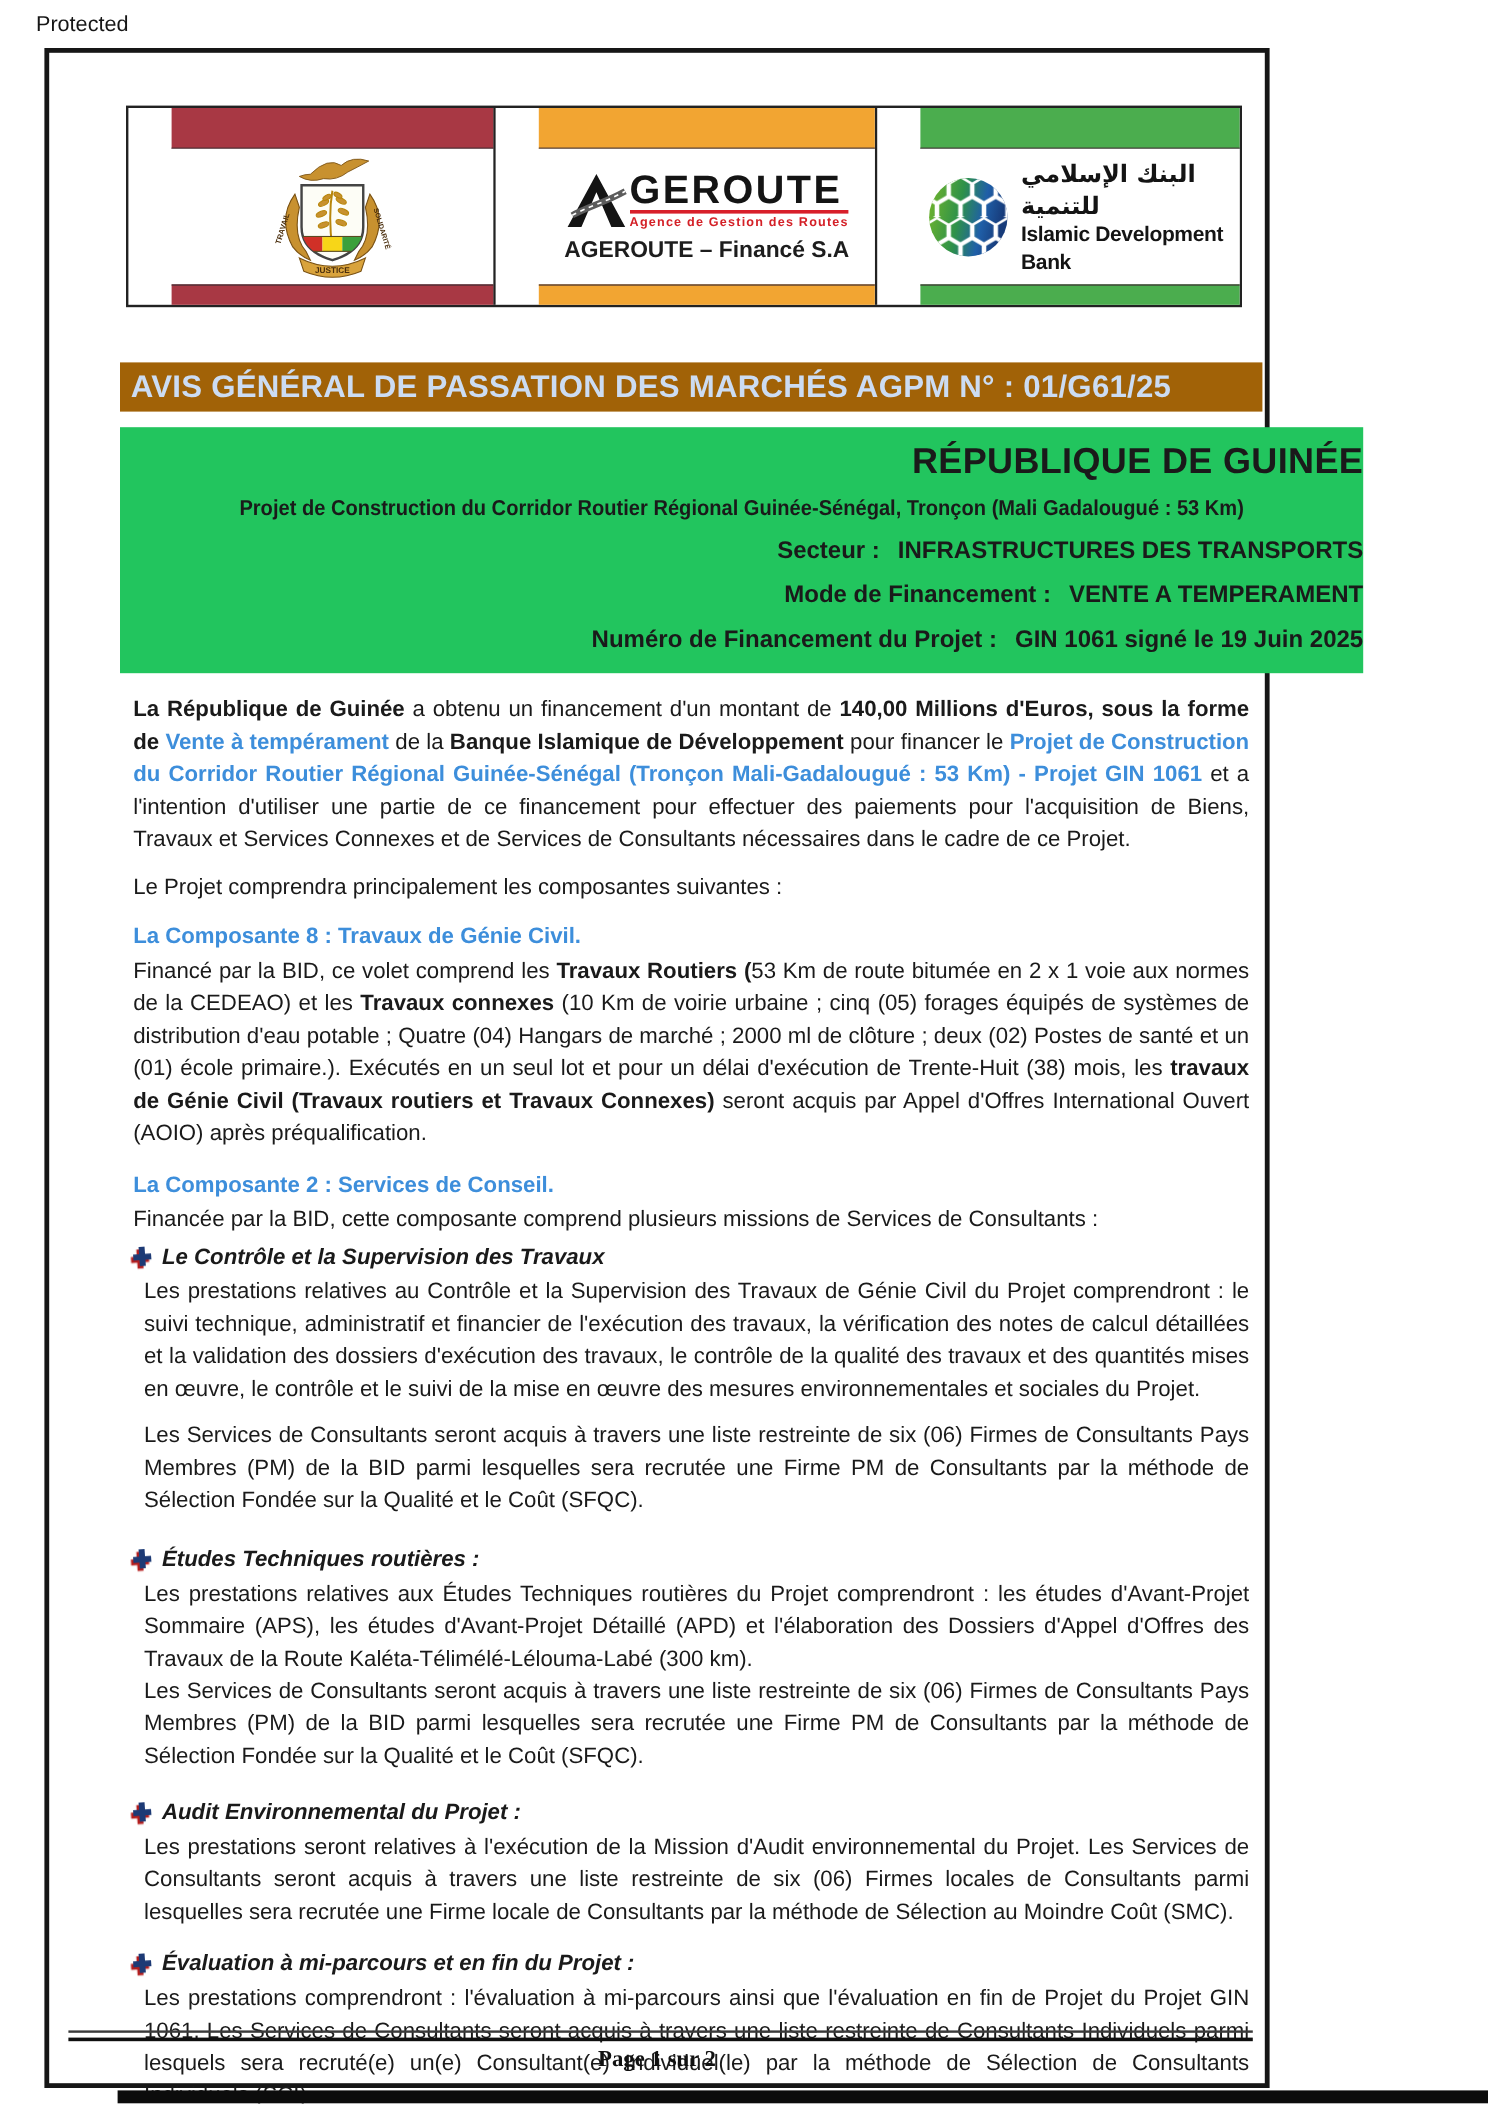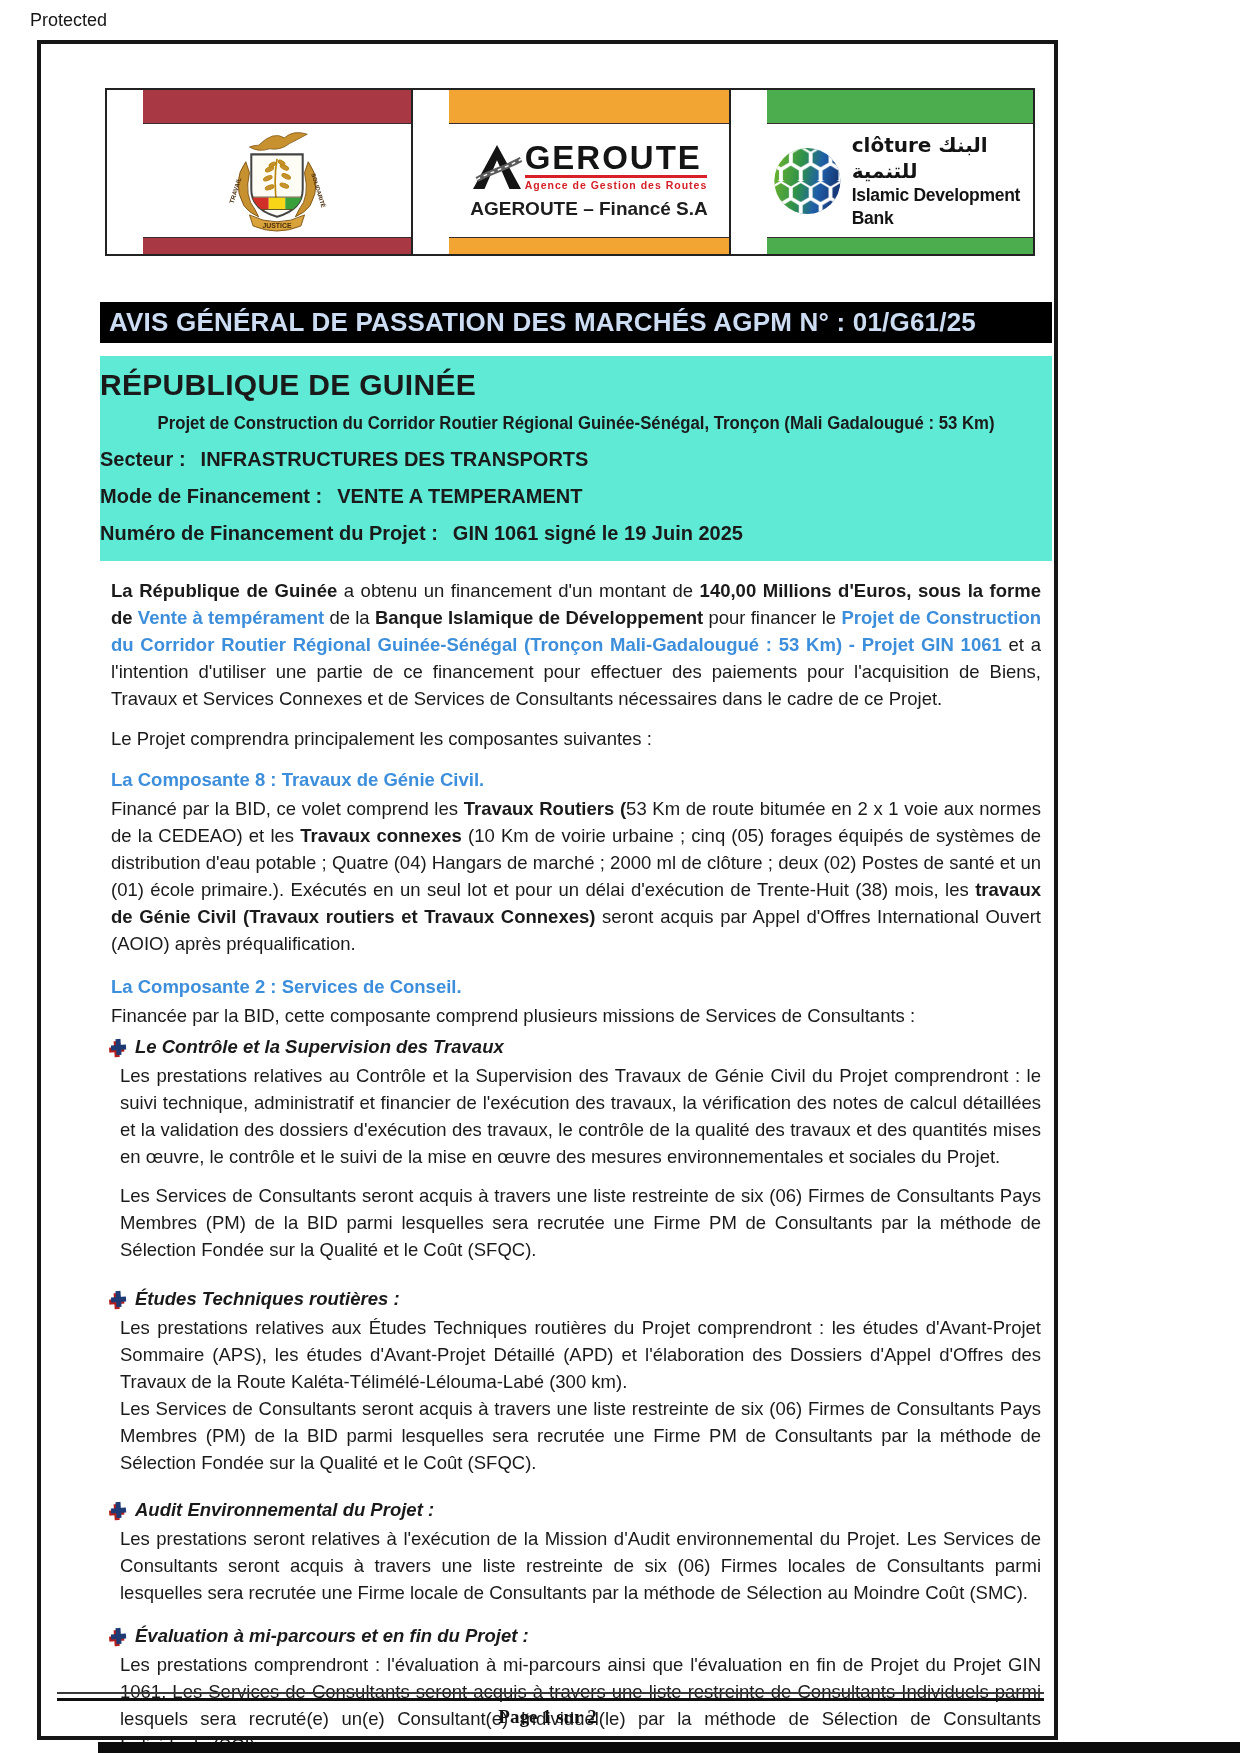--- a/index.html
+++ b/index.html
@@ -34,26 +34,26 @@
     border-bottom:3px solid #d81f2a;line-height:1;padding-bottom:1px;}
   .ag-tagline{font-size:10.5px;font-weight:bold;color:#d42027;letter-spacing:1px;margin-top:1px;}
   .ag-caption{font-size:19px;font-weight:bold;color:#1d1d1d;margin-top:7px;}
 
   .isdb-box{display:flex;align-items:center;}
   .isdb-text{display:flex;flex-direction:column;margin-left:8px;line-height:1.3;}
   .isdb-ar{font-family:"DejaVu Sans",sans-serif;font-size:20px;font-weight:bold;direction:rtl;text-align:left;color:#141414;}
   .isdb-en{font-size:17.5px;font-weight:bold;letter-spacing:-0.3px;color:#141414;}
 
   
-  .title-bar{margin:46px 0 0 59px;width:952px;height:41px;background:#000000;
+  .title-bar{margin:46px 0 0 59px;width:952px;height:41px;background:#a16207;
     display:flex;align-items:center;box-sizing:border-box;padding-left:9px;}
   .title-bar span{color:#ccdcf2;font-weight:bold;font-size:26px;letter-spacing:0.2px;white-space:nowrap;}
 
   
-  .green-block{margin:13px 0 0 59px;width:952px;background:#5eead4;text-align:left;
+  .green-block{margin:13px 0 0 59px;width:1036px;background:#22c55e;text-align:right;
     padding:9px 0 16px;box-sizing:border-box;}
   .gb-country{font-size:30px;font-weight:bold;margin:3px 0 1px;letter-spacing:0.3px;}
   .gb-project-wrap{display:flex;justify-content:center;margin-top:11px;}
   .gb-project{font-size:18px;font-weight:bold;white-space:nowrap;transform:scaleX(0.93);transform-origin:50% 50%;}
   .gb-line{font-size:20px;font-weight:bold;margin-top:14px;}
   .gb-label{margin-right:15px;}
 
   
   .content{margin:16px 13px 0 70px;font-size:18.5px;line-height:27px;text-align:justify;}
   .para{margin:0 0 13px;}
@@ -174,21 +174,21 @@
                   <path d="M12,1 L23,7.5 L23,20.5 L12,27 L1,20.5 L1,7.5 Z"></path>
                   <path d="M12,1 L23,7.5 L23,20.5 L12,27 L1,20.5 L1,7.5 Z" transform="translate(-12,21)"></path>
                   <path d="M12,1 L23,7.5 L23,20.5 L12,27 L1,20.5 L1,7.5 Z" transform="translate(12,21)"></path>
                 </g>
               </pattern>
             </defs>
             <circle cx="44" cy="42" r="40" fill="url(#isdbGrad)"></circle>
             <circle cx="44" cy="42" r="40" fill="url(#hexp)"></circle>
           </svg>
           <div class="isdb-text">
-            <div class="isdb-ar">البنك clôture للتنمية</div>
+            <div class="isdb-ar">البنك الإسلامي للتنمية</div>
             <div class="isdb-en">Islamic Development Bank</div>
           </div>
         </div>
       </div>
       <div class="band-bottom"></div>
     </div>
   </div>
 
   <div class="title-bar">
     <span>AVIS GÉNÉRAL DE PASSATION DES MARCHÉS AGPM N° : 01/G61/25</span>

